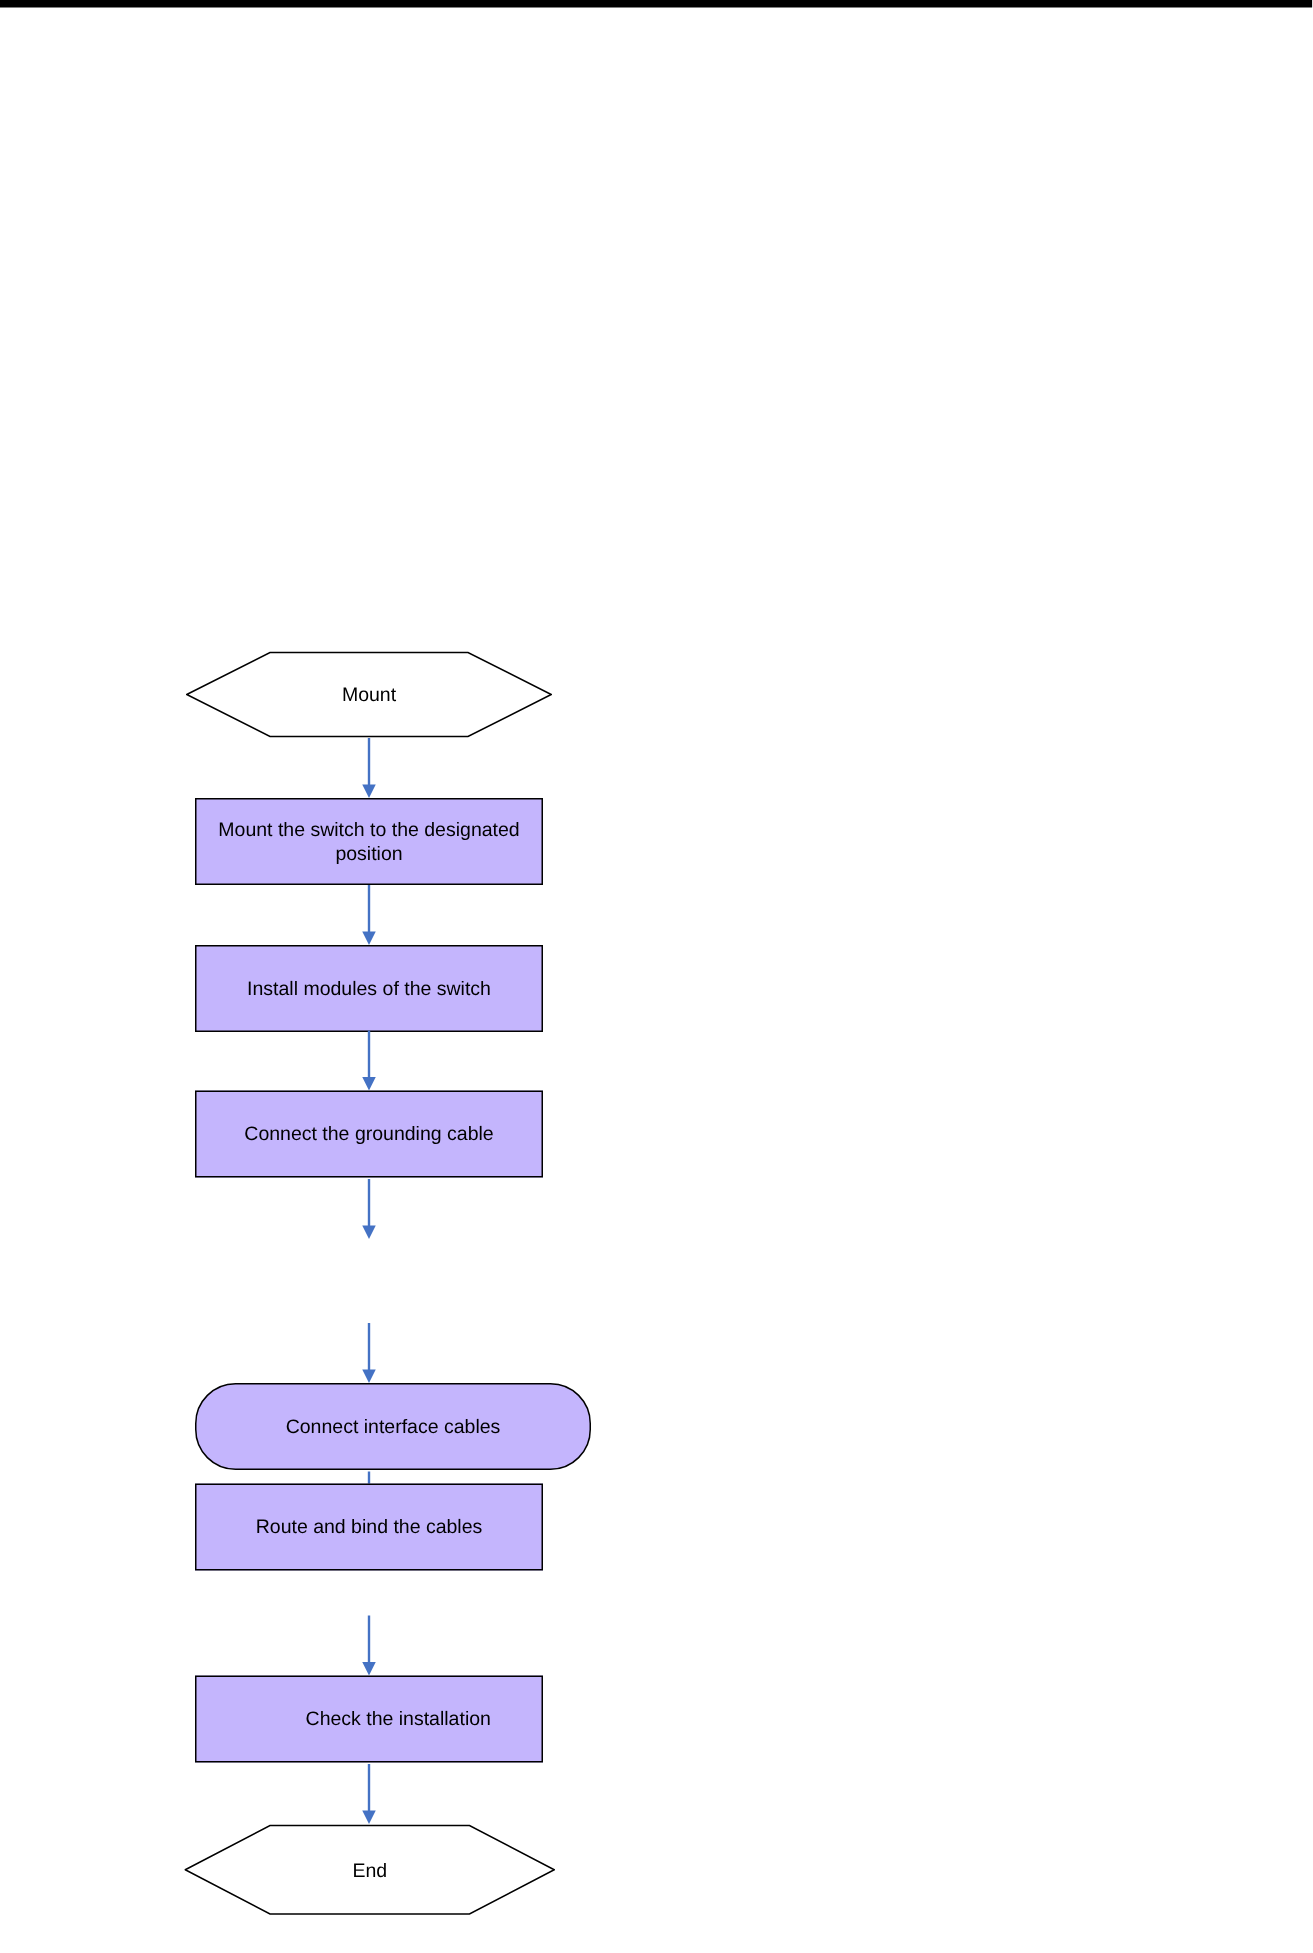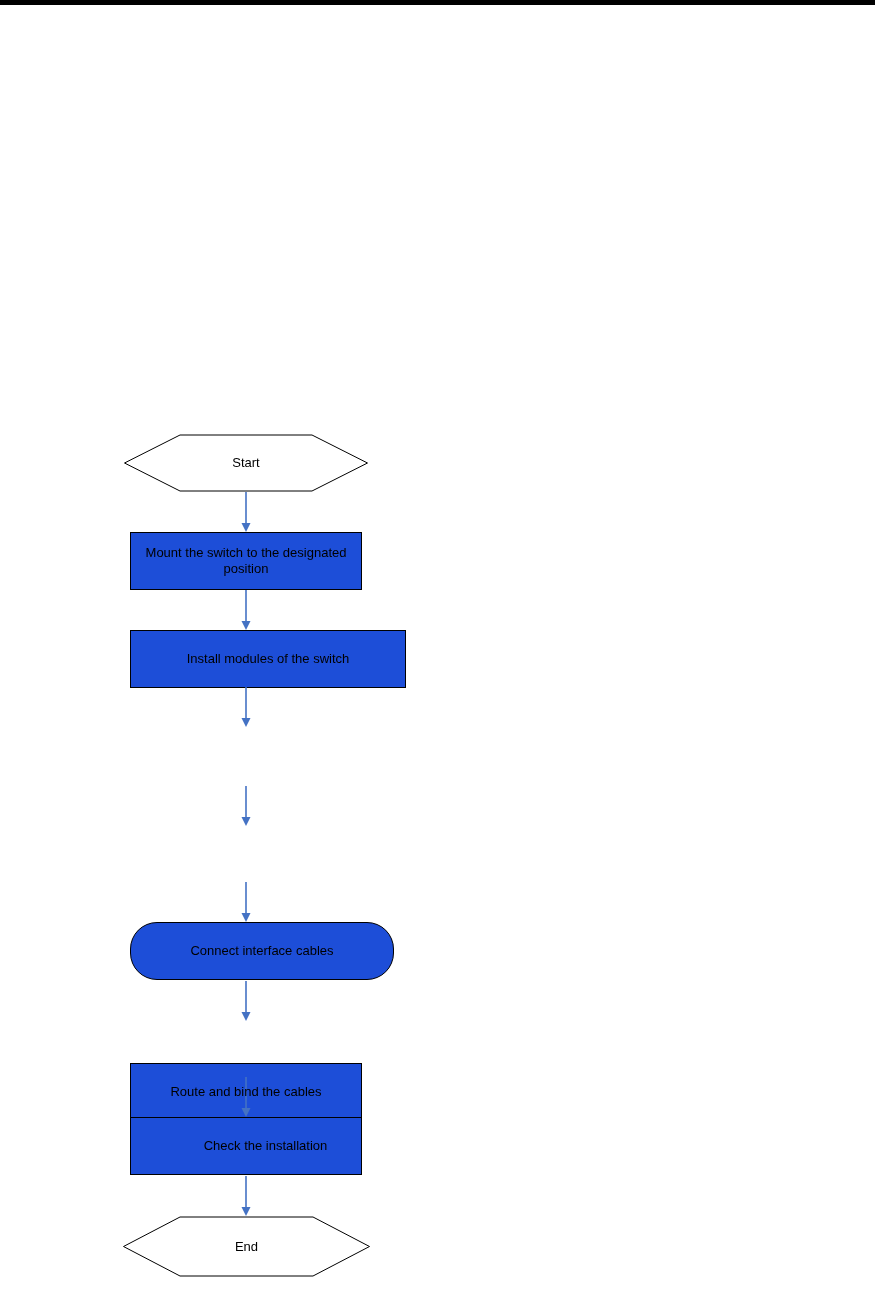--- a/index.html
+++ b/index.html
@@ -26,21 +26,21 @@
   }
   .node {
     position: absolute;
     display: flex;
     align-items: center;
     justify-content: center;
     box-sizing: border-box;
   }
   .node.rect {
     border: 1px solid var(--shape-border);
-    background: #1d4ed8;
+    background: #c4b5fd;
   }
   .node.hex { background: transparent; }
   .node.hex svg {
     position: absolute;
     left: 0; top: 0;
     width: 100%; height: 100%;
   }
   .hex-shape {
     fill: #ffffff;
     stroke: var(--shape-border);
@@ -70,46 +70,49 @@
 <body>
 
 <div class="page">
 
   <div class="top-rule"></div>
 
   <div class="node hex" style="left:124px; top:434px; width:244px; height:58px;">
     <svg viewBox="0 0 244 58" preserveAspectRatio="none">
       <polygon class="hex-shape" points="0.5,29 56,1 188,1 243.5,29 188,57 56,57"></polygon>
     </svg>
-    <span class="node-label">Start</span>
+    <span class="node-label">Mount</span>
   </div>
 
   <svg class="arrow" style="left:240px; top:492px;" width="12" height="40">
     <line class="arrow-line" x1="6" y1="0" x2="6" y2="32"></line>
     <polygon class="arrow-head" points="1.5,31 10.5,31 6,40"></polygon>
   </svg>
 
   <div class="node rect" style="left:130px; top:532px; width:232px; height:58px;">
     <span class="node-label">Mount the switch to the designated position</span>
   </div>
 
   <svg class="arrow" style="left:240px; top:590px;" width="12" height="40">
     <line class="arrow-line" x1="6" y1="0" x2="6" y2="32"></line>
     <polygon class="arrow-head" points="1.5,31 10.5,31 6,40"></polygon>
   </svg>
 
-  <div class="node rect" style="left:130px; top:630px; width:276px; height:58px;">
+  <div class="node rect" style="left:130px; top:630px; width:232px; height:58px;">
     <span class="node-label">Install modules of the switch</span>
   </div>
 
   <svg class="arrow" style="left:240px; top:687px;" width="12" height="40">
     <line class="arrow-line" x1="6" y1="0" x2="6" y2="32"></line>
     <polygon class="arrow-head" points="1.5,31 10.5,31 6,40"></polygon>
   </svg>
 
+  <div class="node rect" style="left:130px; top:727px; width:232px; height:58px;">
+    <span class="node-label">Connect the grounding cable</span>
+  </div>
 
   <svg class="arrow" style="left:240px; top:786px;" width="12" height="40">
     <line class="arrow-line" x1="6" y1="0" x2="6" y2="32"></line>
     <polygon class="arrow-head" points="1.5,31 10.5,31 6,40"></polygon>
   </svg>
 
 
   <svg class="arrow" style="left:240px; top:882px;" width="12" height="40">
     <line class="arrow-line" x1="6" y1="0" x2="6" y2="32"></line>
     <polygon class="arrow-head" points="1.5,31 10.5,31 6,40"></polygon>
@@ -117,21 +120,21 @@
 
   <div class="node rect" style="left:130px; top:922px; width:264px; height:58px;border-radius:27px;">
     <span class="node-label">Connect interface cables</span>
   </div>
 
   <svg class="arrow" style="left:240px; top:981px;" width="12" height="40">
     <line class="arrow-line" x1="6" y1="0" x2="6" y2="32"></line>
     <polygon class="arrow-head" points="1.5,31 10.5,31 6,40"></polygon>
   </svg>
 
-  <div class="node rect" style="left:130px; top:1063px; width:232px; height:58px;">
+  <div class="node rect" style="left:130px; top:989px; width:232px; height:58px;">
     <span class="node-label">Route and bind the cables</span>
   </div>
 
   <svg class="arrow" style="left:240px; top:1077px;" width="12" height="40">
     <line class="arrow-line" x1="6" y1="0" x2="6" y2="32"></line>
     <polygon class="arrow-head" points="1.5,31 10.5,31 6,40"></polygon>
   </svg>
 
   <div class="node rect" style="left:130px; top:1117px; width:232px; height:58px;padding-left:39px;">
     <span class="node-label">Check the installation</span>

